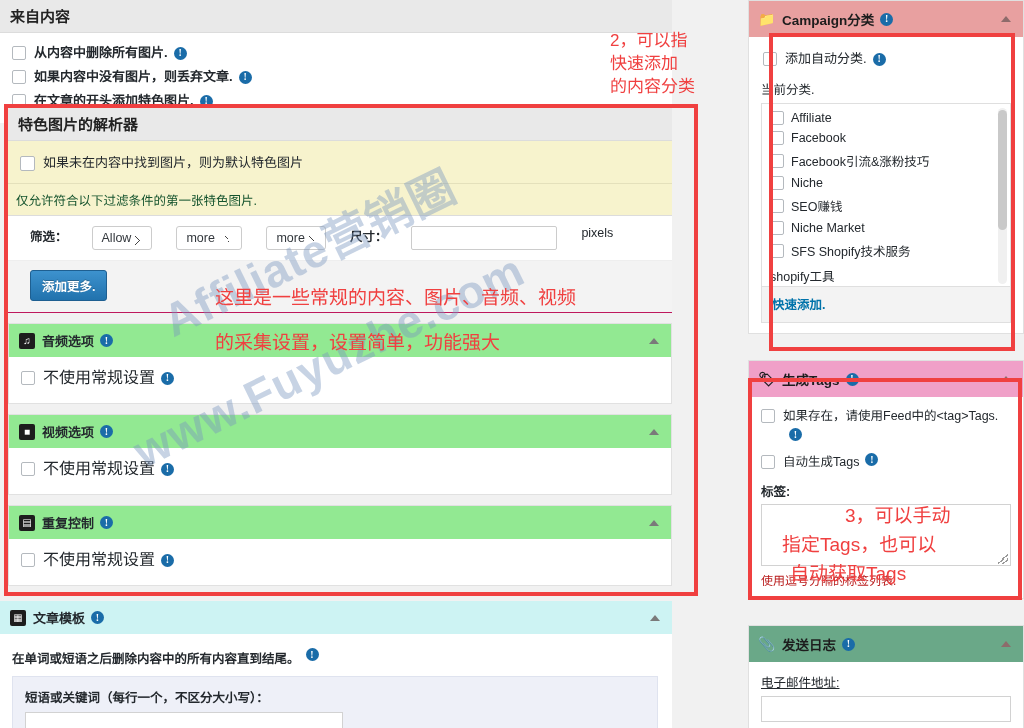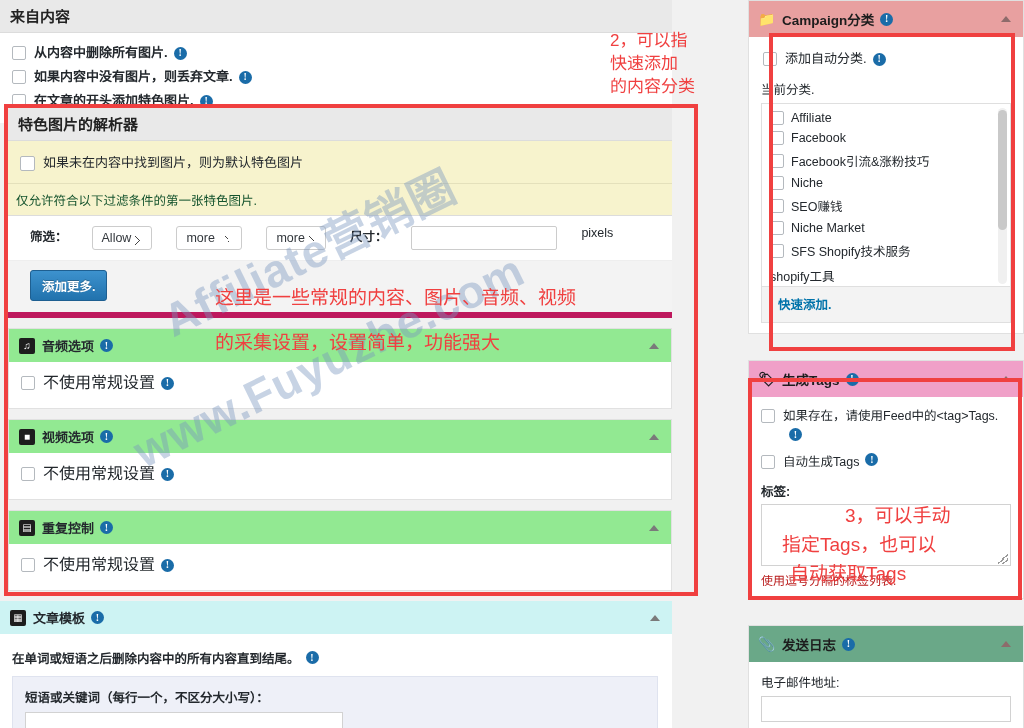--- a/index.html
+++ b/index.html
@@ -105,21 +105,21 @@
     background-repeat: no-repeat;
   }
   .sel.w1 { min-width: 60px; }
   .sel.w2 { min-width: 66px; }
   .sel.w3 { min-width: 58px; }
   .txtin {
     border: 1px solid #ccc; border-radius: 2px; background: #fff;
     height: 24px; width: 146px; padding: 2px 6px; font-size: 12.5px;
     font-family: "Liberation Sans", sans-serif;
   }
-  .addmore-row { background: #f3f3f3; padding: 9px 14px 11px 22px; border-bottom:6px solid #be185d;}
+  .addmore-row { background: #f3f3f3; padding: 9px 14px 11px 22px; border-bottom:1px solid #be185d;}
   .btn-primary {
     background: #2b7cb8; background-image: linear-gradient(#3d92ce, #2172ad);
     border: 1px solid #1e5f91; border-radius: 3px; color: #fff;
     font-size: 12.5px; font-weight: bold; padding: 5px 11px;
     font-family: "Liberation Sans", sans-serif; cursor: pointer;
     text-shadow: 0 -1px 0 rgba(0,0,0,.25);
   }
 
   
   .sec { margin-top: 10px; background:#fff; border:1px solid #e1e1e1; }
@@ -139,21 +139,21 @@
     width: 16px; height: 16px; min-width:16px; margin-right: 7px;
     display: inline-flex; align-items:center; justify-content:center;
     background: #1d1d1d; color:#fff; border-radius: 2px;
     font-size: 10px; line-height: 1;
   }
   .sec-body { background: #fff; padding: 9px 0 13px 0; }
 
   
   #tpl-sec { position: absolute; left: 0; top: 601px; width: 672px; }
   .tpl-body { background: #fff; padding: 14px 12px 0 12px; }
-  .tpl-note { font-size: 12.5px; font-weight: bold; margin-bottom: 9px; display:flex; align-items:center;}
+  .tpl-note { font-size: 12.5px; font-weight: bold; margin-bottom: 9px; display:flex; }
   .tpl-inner {
     background: #eef0f8; border: 1px solid #dfe3ef; padding: 10px 12px 12px 12px;
     width: 646px;
   }
   .tpl-inner .lab { font-size: 12.5px; font-weight: bold; margin-bottom: 6px; }
   .tpl-ta {
     width: 318px; height: 40px; border: 1px solid #d2d2d2; background: #fff;
   }
 
   
@@ -183,40 +183,40 @@
   .scrollbar {
     position:absolute; right: 3px; top: 4px; width: 9px; height: 176px;
     background: #f0f0f0; border-radius: 5px;
   }
   .scrollthumb {
     position:absolute; right: 3px; top: 6px; width: 9px; height: 120px;
     background: #c9c9c9; border-radius: 5px;
   }
   .quickadd {
     background: #f3f3f3; border: 1px solid #dfdfdf; border-top: none;
-    padding: 7px 10px 9px 16px;
+    padding: 7px 10px 9px 10px;
   }
   .quickadd a { color: #0073aa; font-size: 12.5px; text-decoration: none; font-weight: bold;}
 
   .tag-line { display:flex; align-items:flex-start; font-size: 12.5px; line-height: 18px; }
   .tag-line .cb { margin-top: 2px; }
   .taglabel { font-size: 12.5px; font-weight: bold; margin: 10px 0 4px 0; }
   .tag-ta {
     width: 100%; height: 62px; border: 1px solid #d2d2d2; background:#fff;
     position: relative;
   }
   .resize-grip {
     position:absolute; right: 2px; bottom: 1px; width: 10px; height:10px;
     background:
       linear-gradient(135deg, transparent 45%, #999 45%, #999 55%, transparent 55%),
       linear-gradient(135deg, transparent 70%, #999 70%, #999 80%, transparent 80%);
   }
   .tag-hint { font-size: 12px; margin-top: 5px; color:#b91c1c; }
 
-  .email-lab { font-size: 12.5px; margin-bottom: 5px; }
+  .email-lab { font-size: 12.5px; margin-bottom: 5px; text-decoration: underline; }
   .email-in { width: 100%; height: 26px; border: 1px solid #d2d2d2; background:#fff; }
 
   
   .redbox { position:absolute; border: 4px solid #f04040; pointer-events:none; z-index: 9; }
   #rb-campaign { left: 769px; top: 33px; width: 246px; height: 318px; }
   #rb-tags { left: 748px; top: 378px; width: 274px; height: 222px; }
 
   .annot {
     position: absolute; color: #f04040; font-weight: normal;
     font-family: "Liberation Sans", sans-serif; z-index: 12;

